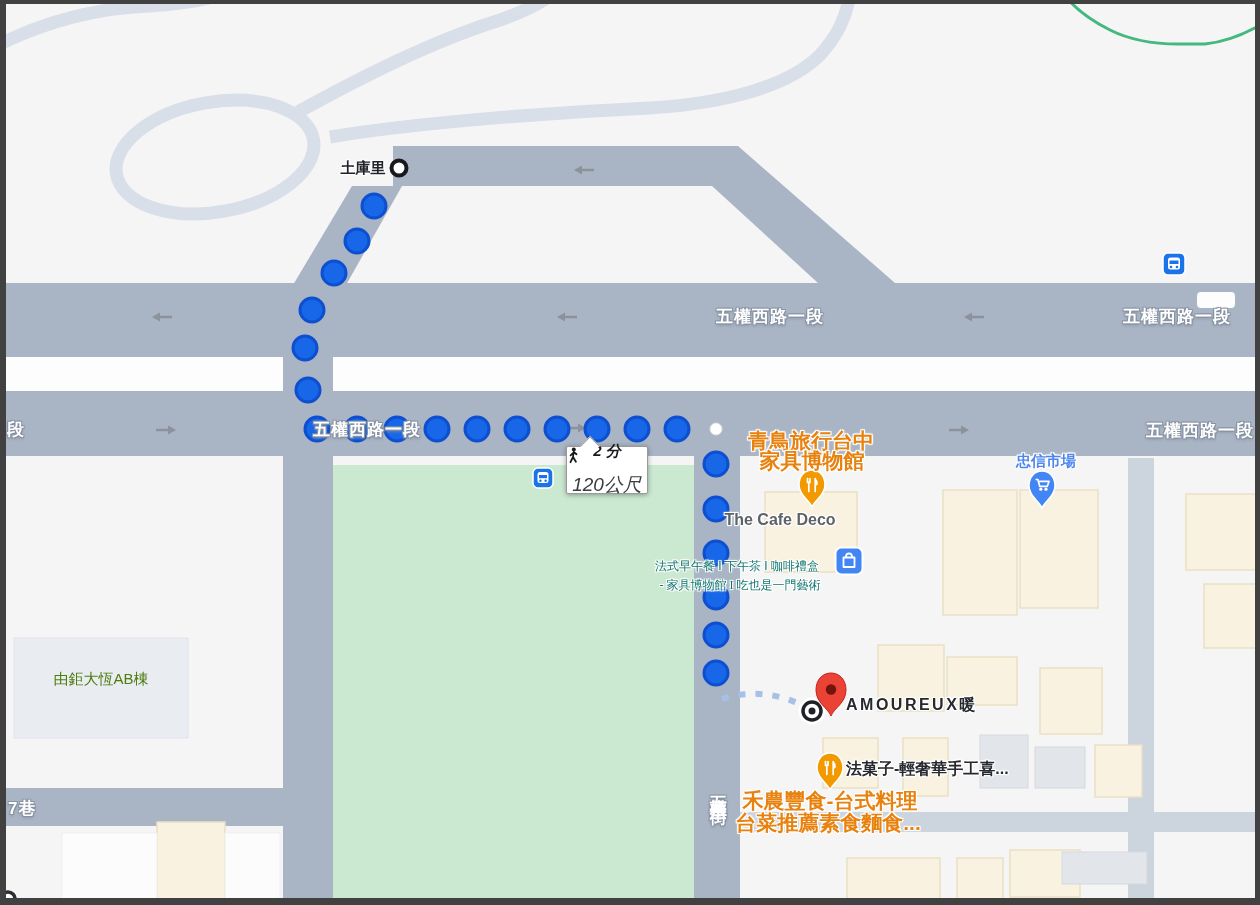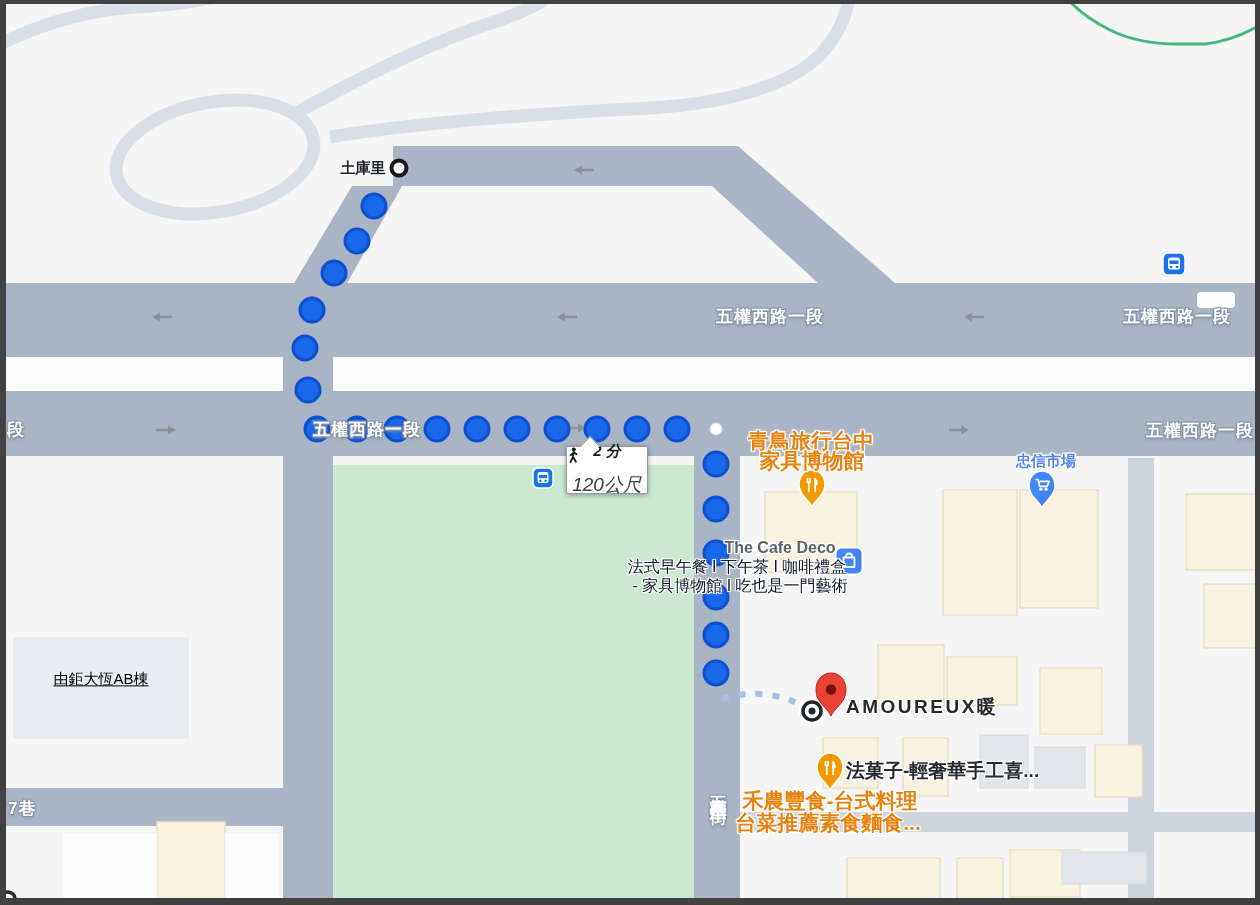--- a/index.html
+++ b/index.html
@@ -10,23 +10,23 @@
   svg{position:absolute;left:0;top:0;}
   .lbl{position:absolute;white-space:nowrap;line-height:1.15;}
   .ctr{transform:translate(-50%,-50%);}
   .road-lbl{color:#ffffff;font-size:17px;font-weight:bold;letter-spacing:1px;
     text-shadow:-1px -1px 0 #8792a3,1px -1px 0 #8792a3,-1px 1px 0 #8792a3,1px 1px 0 #8792a3,0 2px 3px #8792a3;text-align:center;}
   .vert{writing-mode:vertical-rl;text-orientation:upright;letter-spacing:3px;}
   .halo-w{text-shadow:-1px -1px 0 #fff,1px -1px 0 #fff,-1px 1px 0 #fff,1px 1px 0 #fff,0 0 3px #fff,0 0 3px #fff;}
   .poi-orange{color:#e8820e;font-size:21px;font-weight:bold;text-align:right;}
   .poi-blue{color:#4e86ee;font-size:15px;font-weight:bold;}
   .poi-gray{color:#5d6267;font-size:16px;font-weight:bold;}
-  .poi-gray-sm{color:#0f172a;font-size:16px;font-weight:normal;}
-  .poi-dark{color:#26292e;font-size:19px;font-weight:bold;}
-  .blk-lbl{color:#000000;font-size:15px;text-decoration:underline;}
+  .poi-gray-sm{color:#0f766e;font-size:12px;font-weight:normal;}
+  .poi-dark{color:#26292e;font-size:16px;font-weight:bold;}
+  .blk-lbl{color:#4d7c0f;font-size:15px;}
   .stop-lbl{color:#202328;font-size:15px;font-weight:bold;}
   .tooltip{position:absolute;left:566px;top:446px;width:80px;height:46px;background:#fff;
     border:1px solid #9a9a9a;border-radius:2px;box-shadow:0 1px 5px rgba(0,0,0,.35);
     display:flex;flex-direction:column;align-items:center;justify-content:center;gap:11px;z-index:30;font-style:italic;}
   .tooltip::before{content:"";position:absolute;left:16px;top:-8px;width:13px;height:13px;background:#fff;
     transform:rotate(45deg);border-left:1px solid #9a9a9a;border-top:1px solid #9a9a9a;}
   .tt-row{display:flex;align-items:center;gap:4px;}
   .tt-time{font-size:15px;font-weight:bold;color:#17191c;}
   .tt-dist{font-size:19px;color:#3c4043;}
 </style>
@@ -234,23 +234,23 @@
       <div class="lbl road-lbl vert ctr" style="left:718px;top:790px;">五權西三街</div>
       <div class="lbl road-lbl" style="left:8px;top:799px;">7巷</div>
 
       <div class="lbl blk-lbl ctr" style="left:101px;top:679px;">由鉅大恆AB棟</div>
 
       <div class="lbl poi-orange halo-w ctr" style="left:811px;top:441px;">青鳥旅行台中</div>
       <div class="lbl poi-orange halo-w ctr" style="left:812px;top:461px;">家具博物館</div>
 
       <div class="lbl poi-blue halo-w ctr" style="left:1046px;top:461px;">忠信市場</div>
 
-      <div class="lbl poi-gray halo-w ctr" style="left:780px;top:548px;">The Cafe Deco</div>
+      <div class="lbl poi-gray halo-w ctr" style="left:780px;top:520px;">The Cafe Deco</div>
       <div class="lbl poi-gray-sm halo-w ctr" style="left:737px;top:567px;">法式早午餐 I 下午茶 I 咖啡禮盒</div>
-      <div class="lbl poi-gray-sm halo-w ctr" style="left:740px;top:586px;">- 家具博物館 I 吃也是一門藝術</div>
+      <div class="lbl poi-gray-sm halo-w ctr" style="left:740px;top:586px;font-family:Liberation Serif, serif;">- 家具博物館 I 吃也是一門藝術</div>
 
       <div class="lbl poi-dark halo-w" style="left:846px;top:696px;letter-spacing:2.5px;">AMOUREUX暖</div>
       <div class="lbl poi-dark halo-w" style="left:846px;top:760px;">法菓子-輕奢華手工喜...</div>
 
       <div class="lbl poi-orange halo-w ctr" style="left:830px;top:801px;">禾農豐食-台式料理</div>
       <div class="lbl poi-orange halo-w ctr" style="left:828px;top:823px;">台菜推薦素食麵食...</div>
 
       <div class="tooltip">
         <div class="tt-row">
           <svg width="13" height="17" viewBox="-5 -9 10 17">

